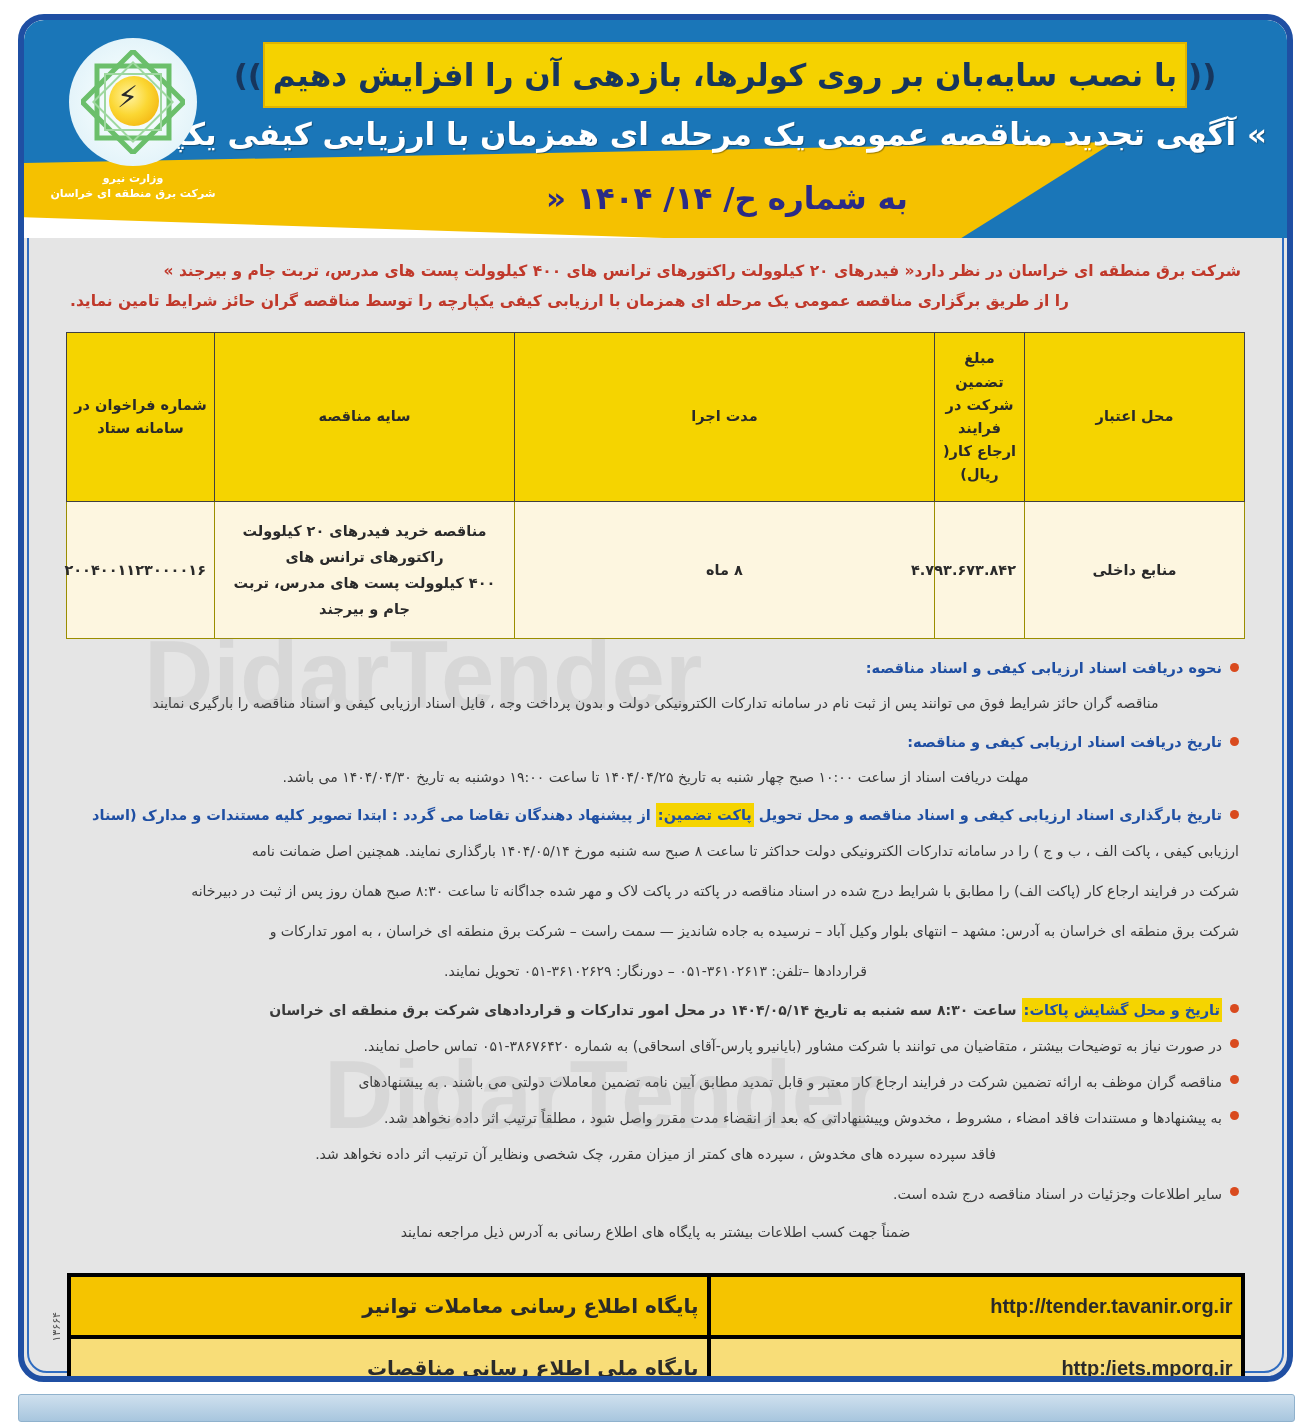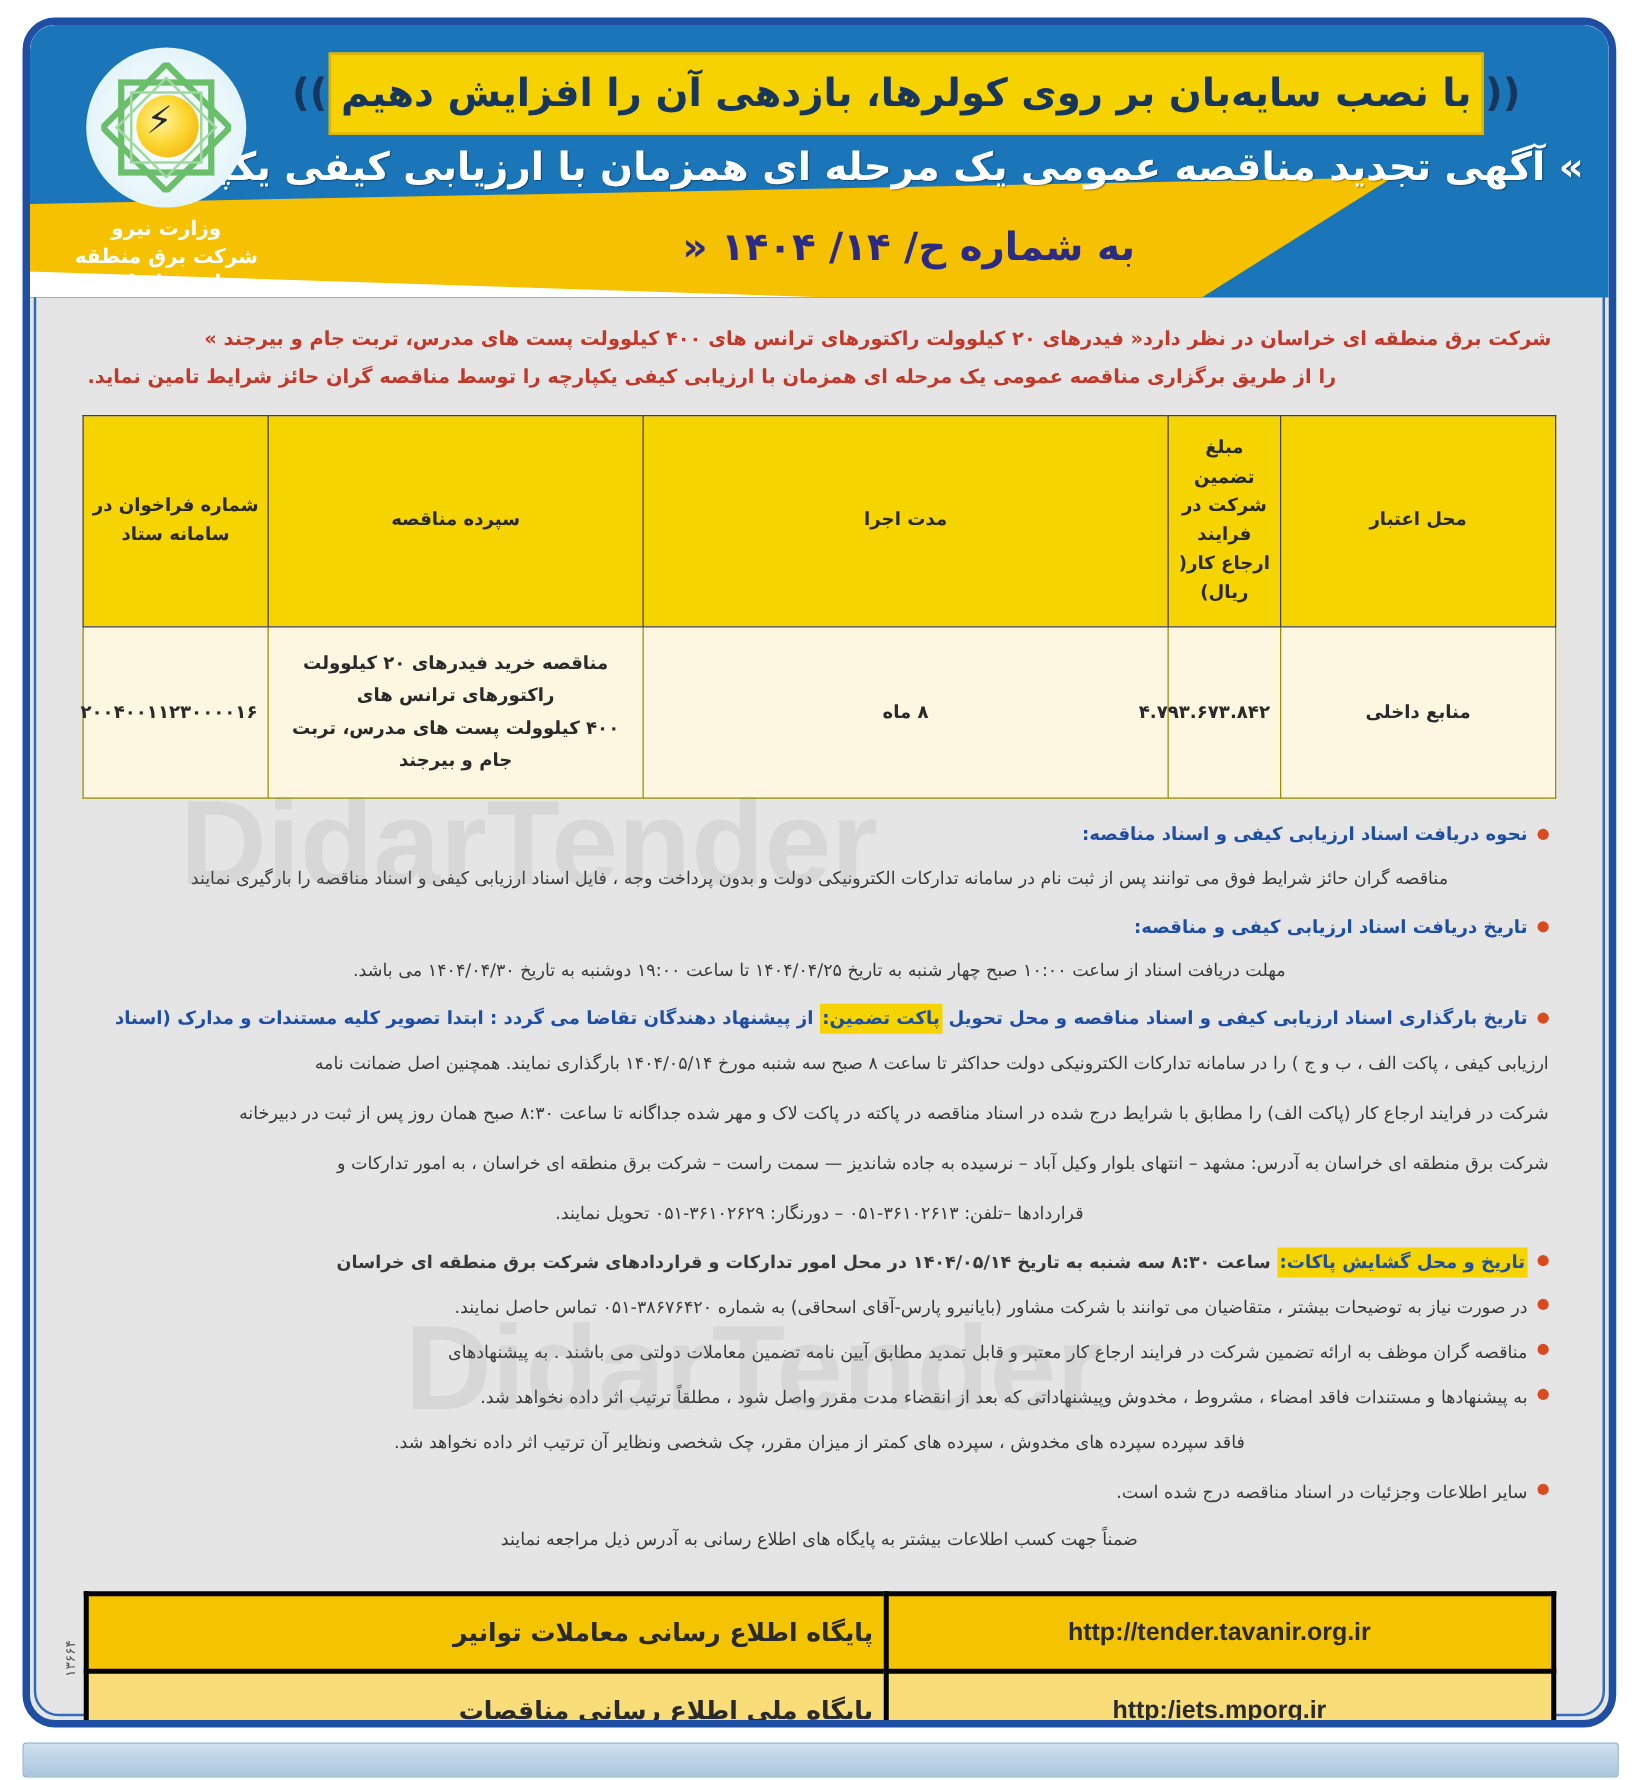--- a/index.html
+++ b/index.html
@@ -66,21 +66,21 @@
     position:absolute;left:12px;top:12px;width:104px;height:104px;
   }
   .logo-core{
     position:absolute;left:40px;top:38px;width:50px;height:50px;border-radius:50%;
     background:radial-gradient(circle at 40% 40%,#fff3a0 0%,#fbd733 45%,#f0a500 100%);
   }
   .logo-bolt{
     position:absolute;left:48px;top:44px;font-size:30px;color:#2a2a2a;line-height:1;
     font-weight:bold;
   }
-  .logo-cap{color:#ffffff;font-size:16px;font-weight:bold;line-height:1.35;margin-top:6px;}
+  .logo-cap{color:#ffffff;font-size:11px;font-weight:bold;line-height:1.35;margin-top:6px;}
   
   .body{
     position:absolute;left:0;top:218px;width:100%;
     padding:0 22px 0 22px;box-sizing:border-box;
   }
   .intro{
     color:#c0392b;font-size:15.5px;font-weight:bold;line-height:1.95;
     text-align:justify;padding:18px 24px 10px 24px;
   }
   .intro .ln{display:block;}
@@ -128,21 +128,21 @@
   }
   table.urls td{
     border:4px solid #000000;padding:9px 8px;font-size:20px;font-weight:bold;
     height:40px;color:#2a2a2a;
   }
   table.urls tr:nth-child(1) td{background:#f5c400;}
   table.urls tr:nth-child(2) td{background:#f8dd78;}
   table.urls tr:nth-child(3) td{background:#fbe9a8;}
   table.urls tr:nth-child(4) td{background:#fdf3cf;}
   td.url-label{text-align:right;width:620px;}
-  td.url-value{text-align:center;direction:ltr;font-family:"Liberation Sans",sans-serif;font-size:17px;}
+  td.url-value{text-align:right;direction:ltr;font-family:"Liberation Sans",sans-serif;font-size:17px;}
   
   .sidecode{
     position:absolute;left:26px;bottom:34px;
     writing-mode:vertical-rl;transform:rotate(180deg);
     font-size:11px;color:#555;letter-spacing:1px;
   }
   
   .wm{
     position:absolute;left:0;top:0;width:100%;height:100%;
     pointer-events:none;overflow:hidden;
@@ -214,21 +214,21 @@
             <col style="width:90px">
             <col style="width:420px">
           <col style="width:300px">
             <col style="width:148px">
         </colgroup>
         <tbody>
             <tr>
           <th>محل اعتبار</th>
           <th>مبلغ تضمین شرکت در فرایند ارجاع کار( ریال)</th>
           <th>مدت اجرا</th>
-          <th>سپرده مناقصه</th>
+          <th>سایه مناقصه</th>
           <th>شماره فراخوان در سامانه ستاد</th>
         </tr>
         <tr>
           <td>منابع داخلی</td>
           <td>۴.۷۹۳.۶۷۳.۸۴۲</td>
           <td>۸ ماه</td>
           <td class="subject">
             <div>مناقصه خرید فیدرهای ۲۰ کیلوولت راکتورهای ترانس های</div>
             <div>۴۰۰ کیلوولت پست های مدرس، تربت جام و بیرجند</div>
           </td>

